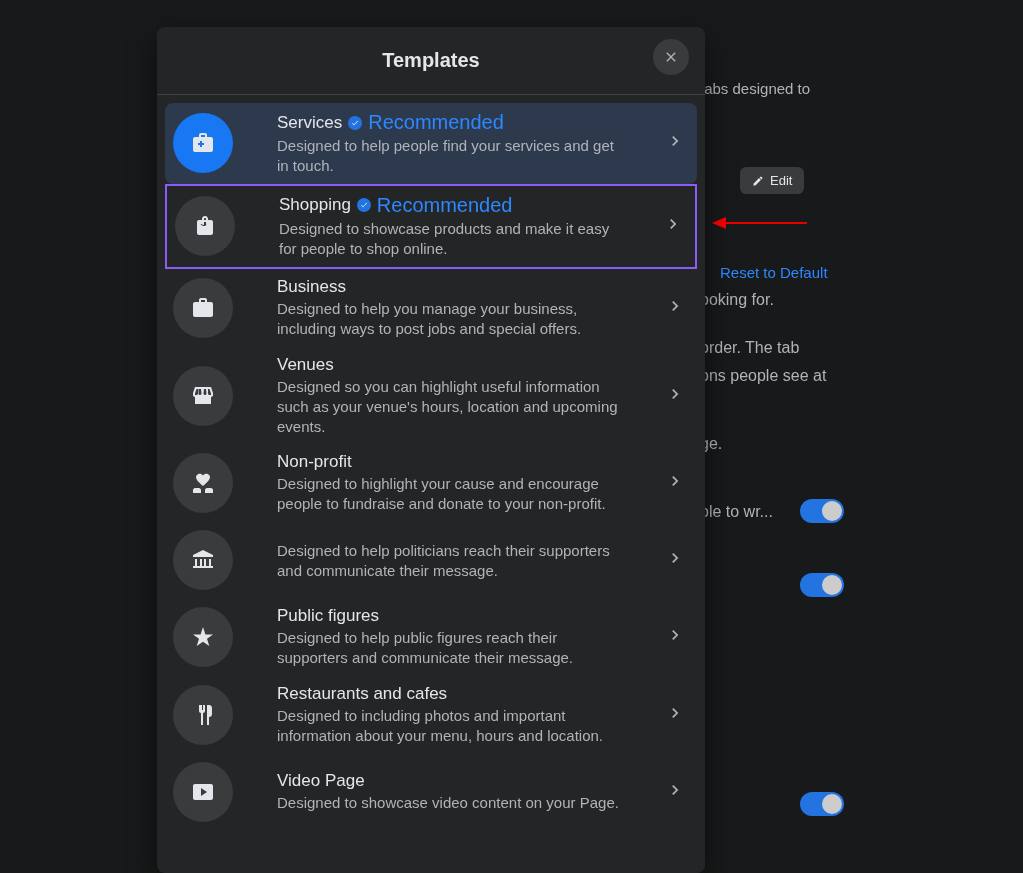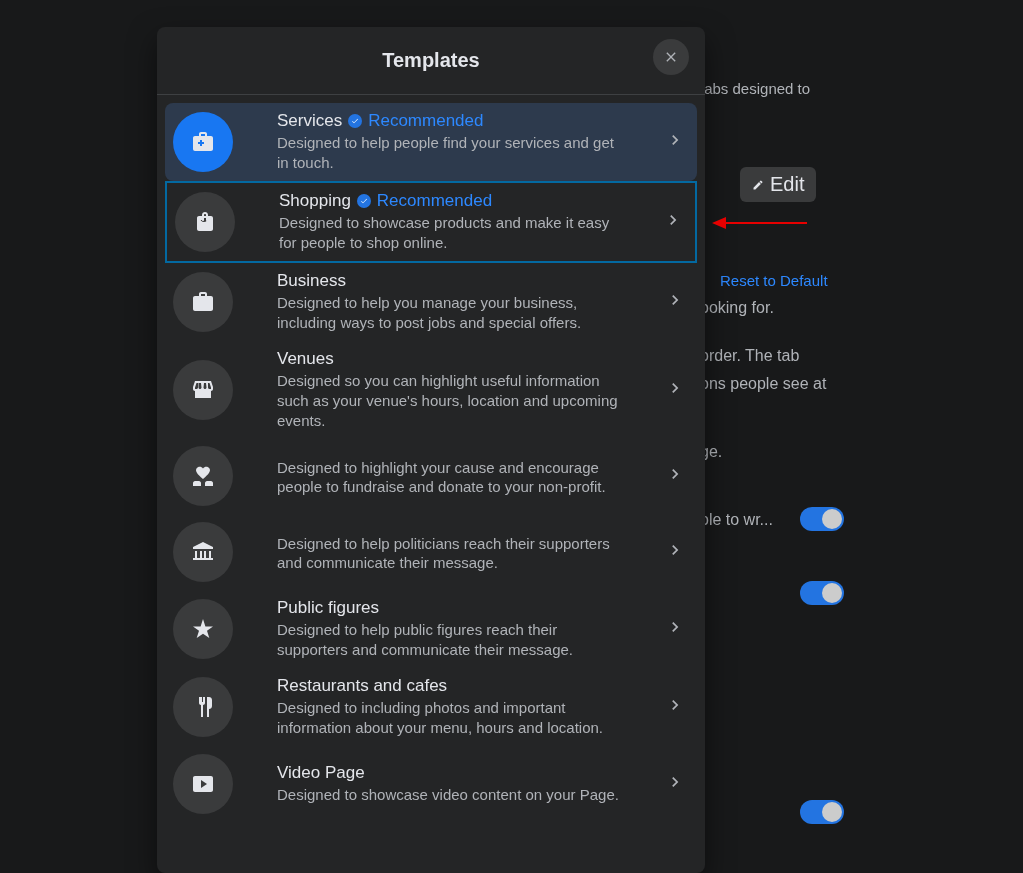--- a/index.html
+++ b/index.html
@@ -1,42 +1,42 @@
 <!DOCTYPE html>
 <html><head>
 <meta charset="utf-8">
 <style>
 * { margin: 0; padding: 0; box-sizing: border-box; font-family: -apple-system, BlinkMacSystemFont, "Segoe UI", Helvetica, Arial, sans-serif; }
 body { background: #18191a; color: #e4e6eb; width: 1023px; height: 873px; overflow: hidden; position: relative; }
 .backdrop { position: absolute; inset: 0; background: #18191a; }
 .bg-panel { position: absolute; top: 80px; left: 700px; width: 160px; height: 720px; color: #b0b3b8; }
 .bg-panel .bg-text { font-size: 15px; margin-bottom: 20px; }
-.bg-panel .edit-btn { background: #3a3b3c; color: #e4e6eb; padding: 6px 12px; border-radius: 6px; font-size: 20px; display: inline-flex; align-items: center; gap: 6px; margin-left: 40px; margin-top: 50px; }
+.bg-panel .edit-btn { background: #3a3b3c; color: #e4e6eb; padding: 6px 12px; border-radius: 6px; font-size: 13px; display: inline-flex; align-items: center; gap: 6px; margin-left: 40px; margin-top: 50px; }
 .bg-panel .reset-link { color: #2d88ff; font-size: 15px; margin-top: 70px; margin-left: 20px; }
 .bg-panel .bg-line { margin-top: 10px; }
 .toggle { width: 44px; height: 24px; background: #2374e1; border-radius: 12px; position: relative; margin-left: 100px; margin-top: 60px; }
 .toggle .knob { position: absolute; right: 2px; top: 2px; width: 20px; height: 20px; background: #ccc; border-radius: 50%; }
 .modal { position: absolute; left: 157px; top: 27px; width: 548px; height: 846px; background: #242526; border-radius: 8px; box-shadow: 0 12px 28px rgba(0,0,0,.5); display: flex; flex-direction: column; overflow: hidden; }
 .modal-header { position: relative; height: 68px; display: flex; align-items: center; justify-content: center; border-bottom: 1px solid #3e4042; }
 .modal-title { font-size: 20px; font-weight: 700; color: #e4e6eb; }
 .close-btn { position: absolute; right: 16px; top: 12px; width: 36px; height: 36px; border-radius: 50%; background: #3a3b3c; display: flex; align-items: center; justify-content: center; cursor: pointer; }
 .close-btn svg { width: 16px; height: 16px; fill: #b0b3b8; }
 .modal-body { flex: 1; overflow-y: auto; padding: 8px; }
 .template-item { display: flex; align-items: center; padding: 8px 8px; border-radius: 8px; cursor: pointer; position: relative; gap: 32px; }
 .template-item.selected { background: #2d3a4d; }
-.template-item.highlighted { border: 2px solid #0369a1; border-radius: 0; }
+.template-item.highlighted { border: 2px solid #8b5cf6; border-radius: 0; }
 .icon-circle { width: 60px; height: 60px; border-radius: 50%; background: #3a3b3c; display: flex; align-items: center; justify-content: center; flex-shrink: 0; }
 .template-item.selected .icon-circle { background: #1877f2; }
 .icon-circle svg { width: 24px; height: 24px; fill: #e4e6eb; }
 .template-content { flex: 1; padding-left: 12px; padding-right: 12px; }
 .template-name-row { display: flex; align-items: center; gap: 6px; }
 .template-name { font-size: 17px; font-weight: 500; color: #e4e6eb; }
 .check-badge { width: 14px; height: 14px; background: #2374e1; border-radius: 50%; display: inline-flex; align-items: center; justify-content: center; }
 .check-badge svg { width: 8px; height: 8px; fill: #fff; }
-.recommended { font-size: 17px; color: #2d88ff; font-weight: 500; }
+.recommended { font-size: 20px; color: #2d88ff; font-weight: 500; }
 .template-desc { font-size: 15px; color: #b0b3b8; margin-top: 2px; line-height: 1.33; }
 .chevron { width: 24px; height: 24px; flex-shrink: 0; }
 .chevron svg { width: 20px; height: 20px; fill: #b0b3b8; }
 .arrow-annotation { position: absolute; left: 712px; top: 213px; }
 .arrow-annotation svg { width: 95px; height: 20px; }
 </style>
 </head>
 <body>
 
 <div class="backdrop">
@@ -152,20 +152,23 @@
             <path d="M8.59 16.59L13.17 12 8.59 7.41 10 6l6 6-6 6z"></path>
           </svg></div>
       </div>
       <div class="template-item">
         <div class="icon-circle">
           <svg viewBox="0 0 24 24">
             <path d="M12 4.5C10.5 2 7 2 5.5 4.5 4 7 6 10 12 15c6-5 8-8 6.5-10.5C17 2 13.5 2 12 4.5zM4 17c-1 0-2 1-2 2v3h8v-3c0-1-1-2-2-2H4zm12 0c-1 0-2 1-2 2v3h8v-3c0-1-1-2-2-2h-4z"></path>
           </svg>
         </div>
         <div class="template-content">
+          <div class="template-name-row">
+            <span class="template-name">Non-profit</span>
+          </div>
           <div class="template-desc">Designed to highlight your cause and encourage people to fundraise and donate to your non-profit.</div>
         </div>
         <div class="chevron"><svg viewBox="0 0 24 24">
             <path d="M8.59 16.59L13.17 12 8.59 7.41 10 6l6 6-6 6z"></path>
           </svg></div>
       </div>
       <div class="template-item">
         <div class="icon-circle">
           <svg viewBox="0 0 24 24">
             <path d="M12 2L2 7v2h20V7L12 2zM4 11v7H2v2h20v-2h-2v-7h-2v7h-3v-7h-2v7h-2v-7H9v7H6v-7H4z"></path>

